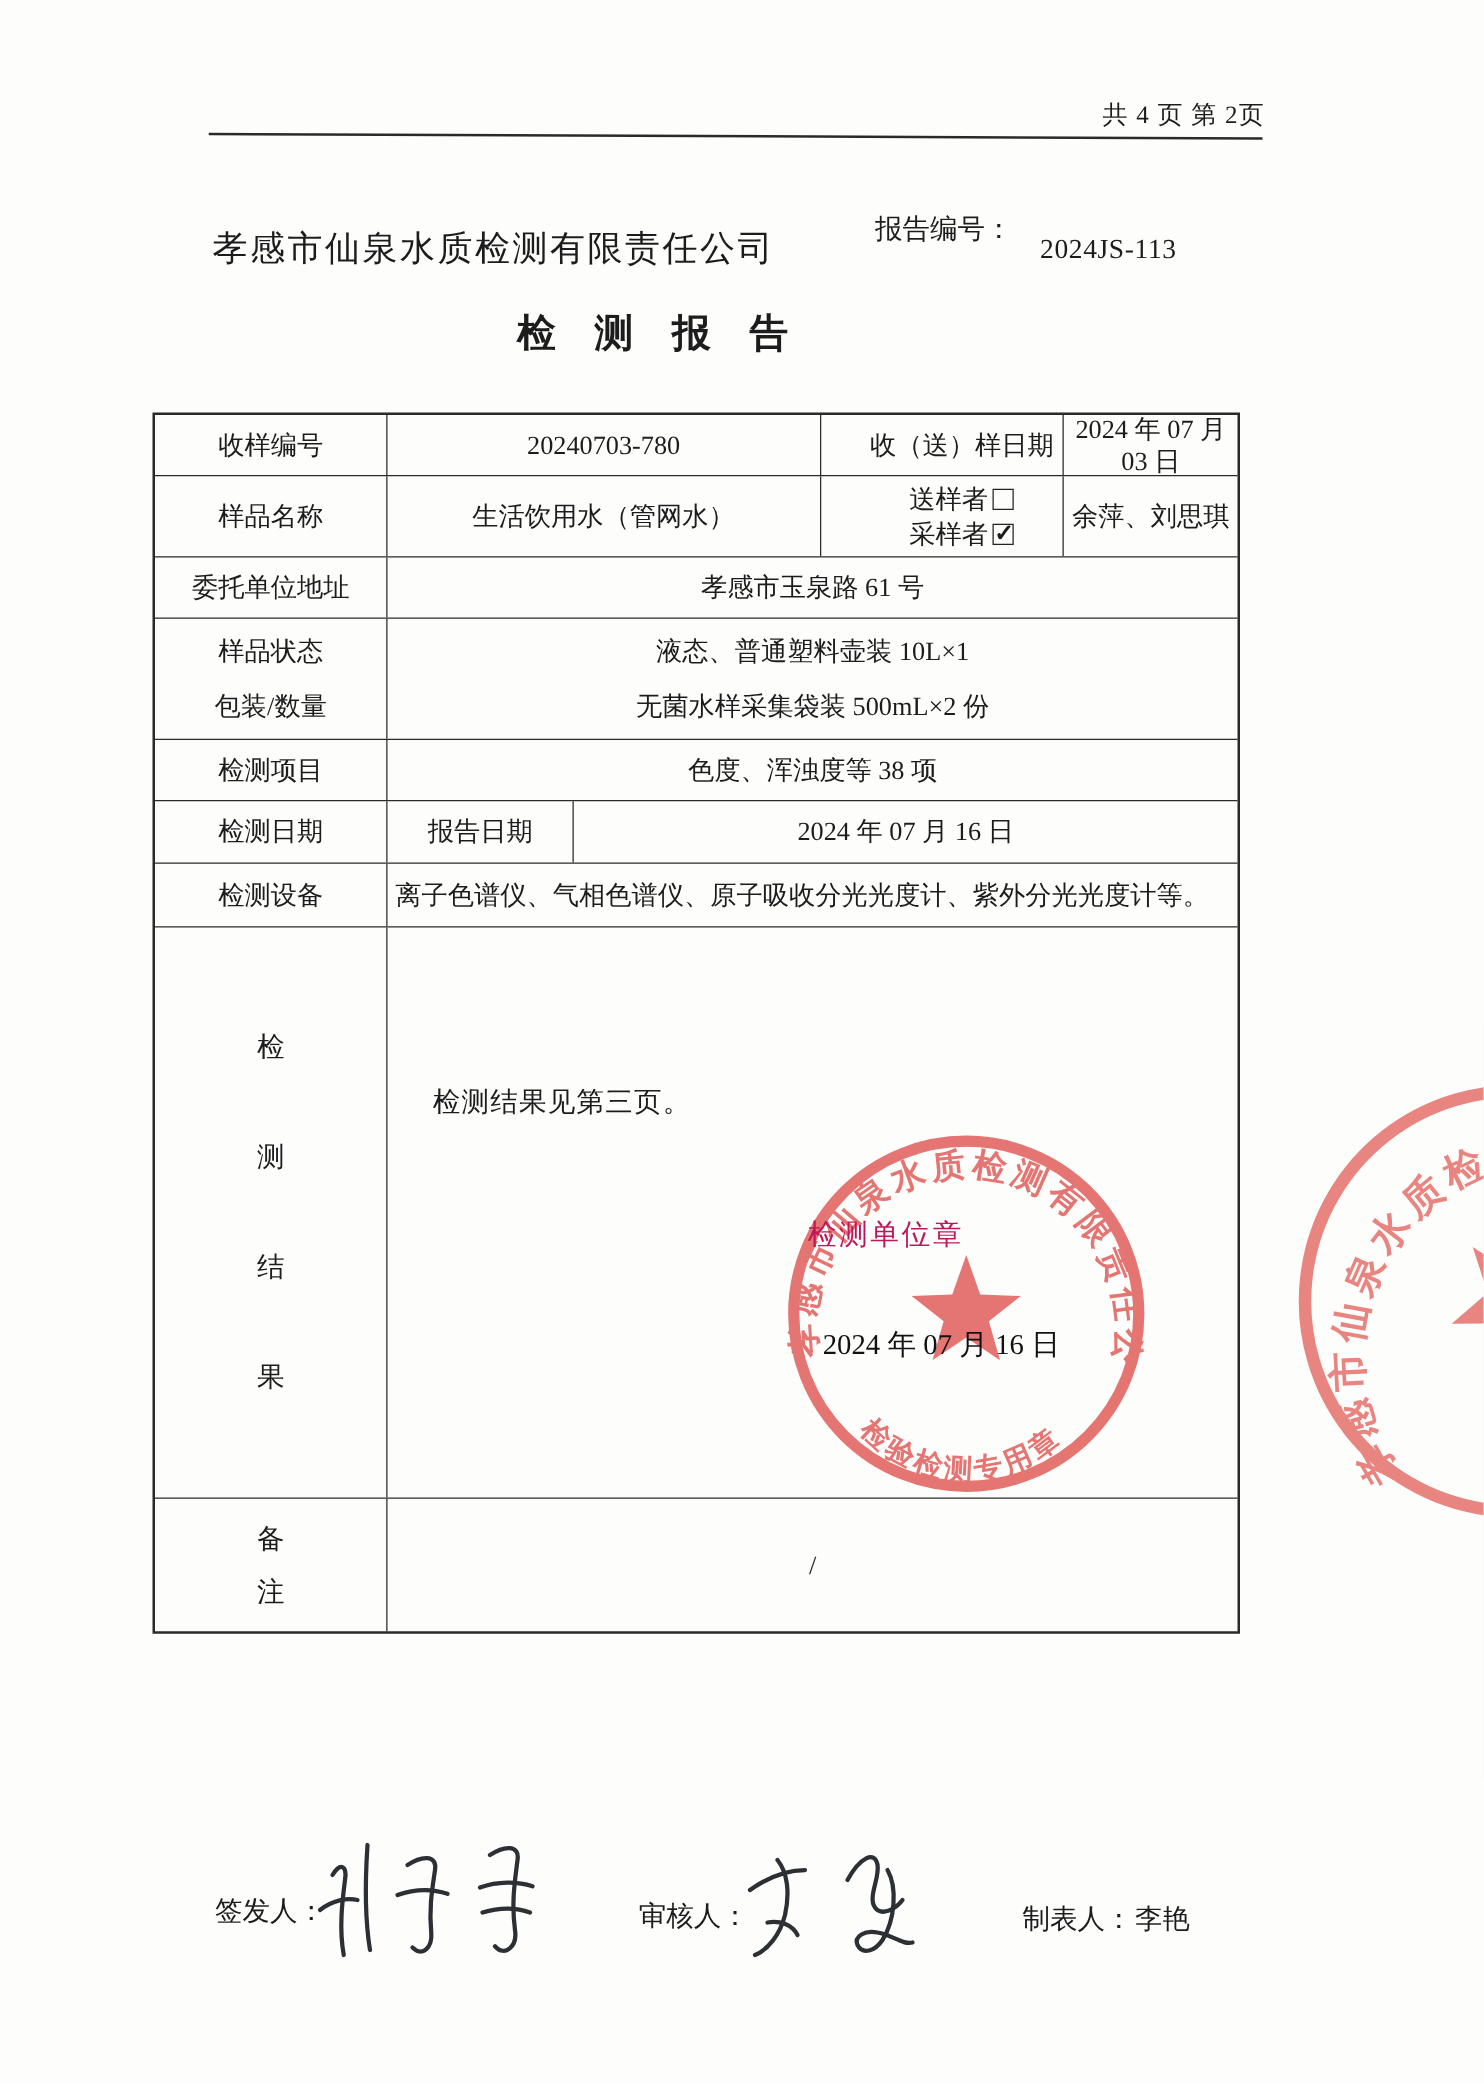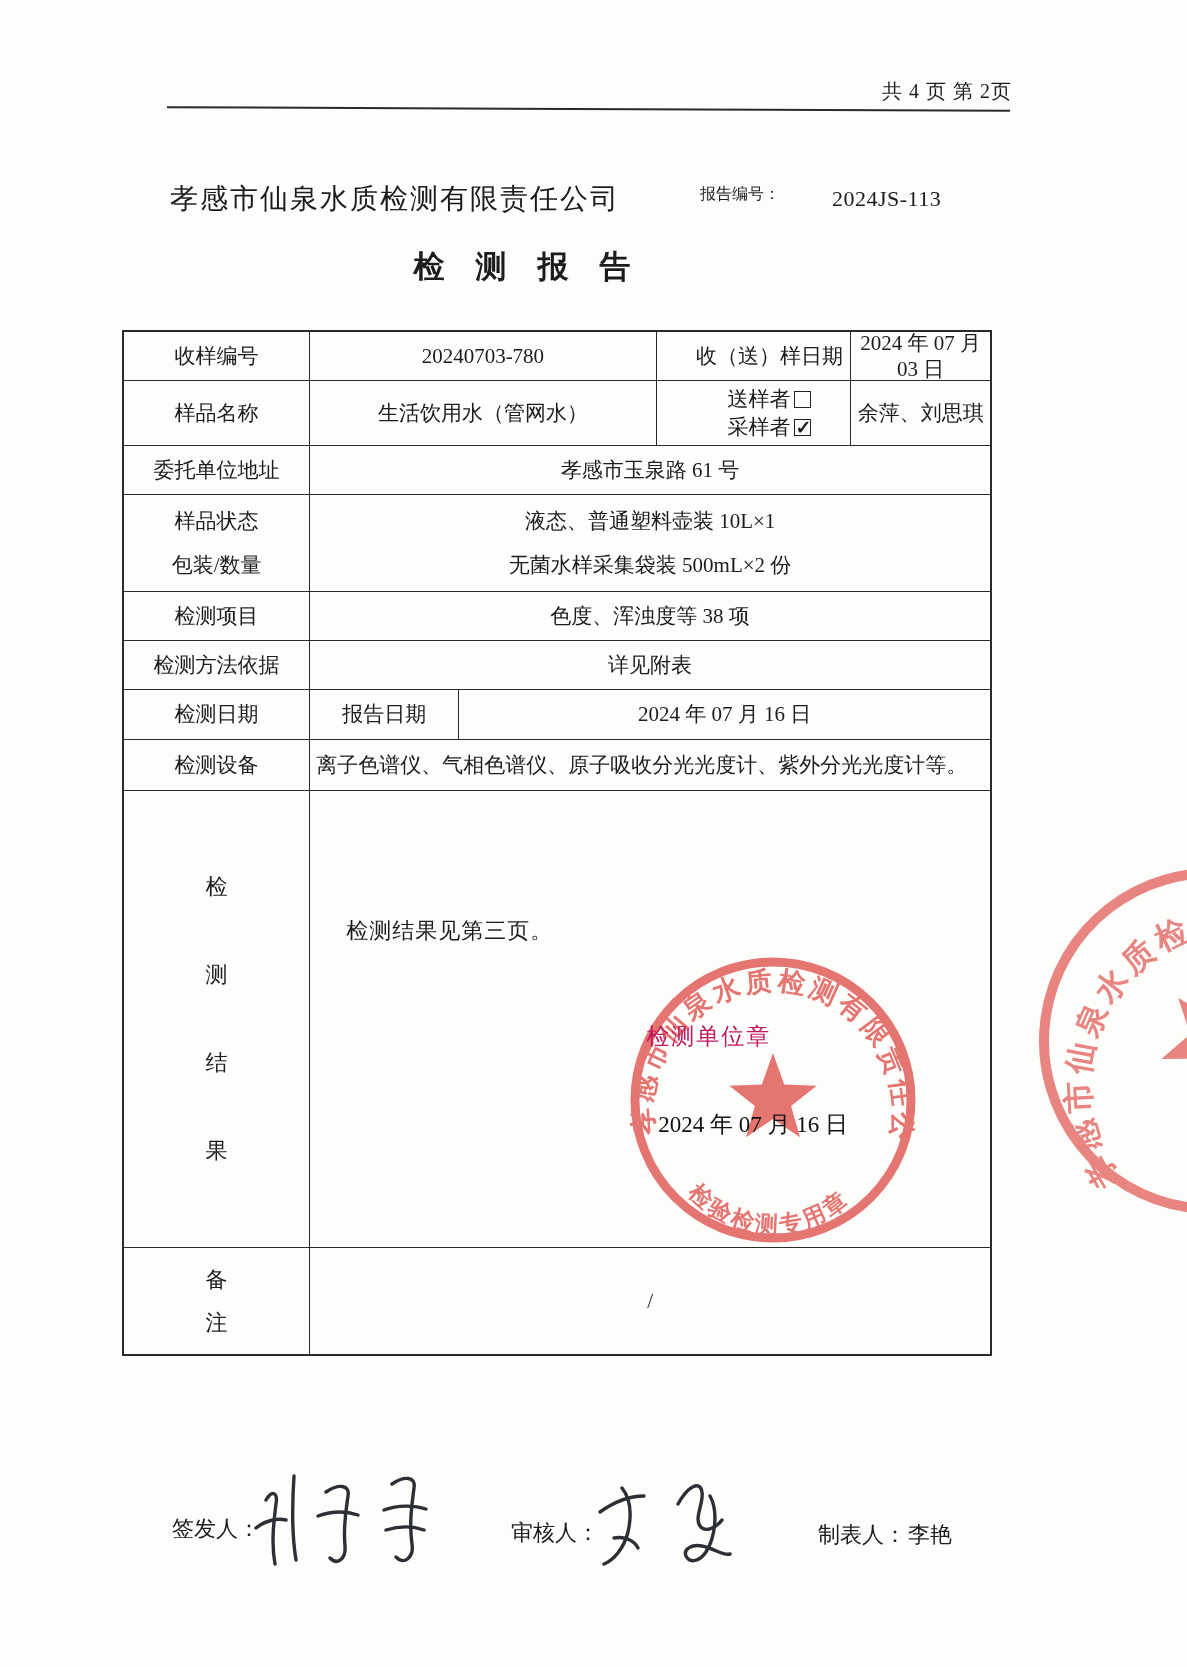--- a/index.html
+++ b/index.html
@@ -5,21 +5,21 @@
   html,body{margin:0;padding:0;background:#f6f6f4;}
   .page{
     position:relative; width:1187px; height:1667px; overflow:hidden;
     background:#fdfdfc; color:#1c1c1c;
     font-family:"Liberation Serif","DejaVu Serif",serif;
   }
   
   .page-indicator{position:absolute; top:78px; left:872px; width:140px; font-size:20px; letter-spacing:1px; text-align:right;}
   .head-rule{position:absolute; top:108px; left:167px; width:843px; height:0; border-top:2.5px solid #2a2a2a; transform:rotate(.25deg);}
   .company{position:absolute; top:180px; left:170px; font-size:28px; letter-spacing:2px;}
-  .report-no-label{position:absolute; top:184px; left:700px; font-size:16px;}
+  .report-no-label{position:absolute; top:168px; left:700px; font-size:22px;}
   .report-no{position:absolute; top:186px; left:832px; font-size:22px; letter-spacing:.5px;}
   .title{position:absolute; top:246px; left:122px; width:800px; text-align:center; font-size:31px; font-weight:700;}
   
   .tbl{position:absolute; left:122px; top:330px; width:870px; border:2.2px solid #2a2a2a; box-sizing:border-box; background:transparent;}
   .row{display:flex; border-bottom:1.6px solid #2a2a2a;}
   .row:last-child{border-bottom:none;}
   .cell{border-right:1.6px solid #2a2a2a; box-sizing:border-box; display:flex; align-items:center; justify-content:center; font-size:21px; line-height:1.25; text-align:center; padding:2px 4px;}
   .cell:last-child{border-right:none;}
   .c1{flex:0 0 21.5%;} .c2{flex:0 0 40%;} .c3{flex:0 0 18.8%;margin-left:32px;} .c4{flex:1;}
   .c2w{flex:0 0 41.8%;} .c3n{flex:0 0 17.2%;}
@@ -108,24 +108,20 @@
         <span>液态、普通塑料壶装 10L×1</span>
         <span>无菌水样采集袋装 500mL×2 份</span>
       </div>
     </div>
 
     <div class="row h48">
       <div class="cell c1">检测项目</div>
       <div class="cell cwide">色度、浑浊度等 38 项</div>
     </div>
 
-    <div class="row h48">
-      <div class="cell c1">检测方法依据</div>
-      <div class="cell cwide">详见附表</div>
-    </div>
 
     <div class="row h49">
       <div class="cell c1">检测日期</div>
       <div class="cell c3n">报告日期</div>
       <div class="cell c4">2024 年 07 月 16 日</div>
     </div>
 
     <div class="row h50">
       <div class="cell c1">检测设备</div>
       <div class="cell cwide left-cell">离子色谱仪、气相色谱仪、原子吸收分光光度计、紫外分光光度计等。</div>

